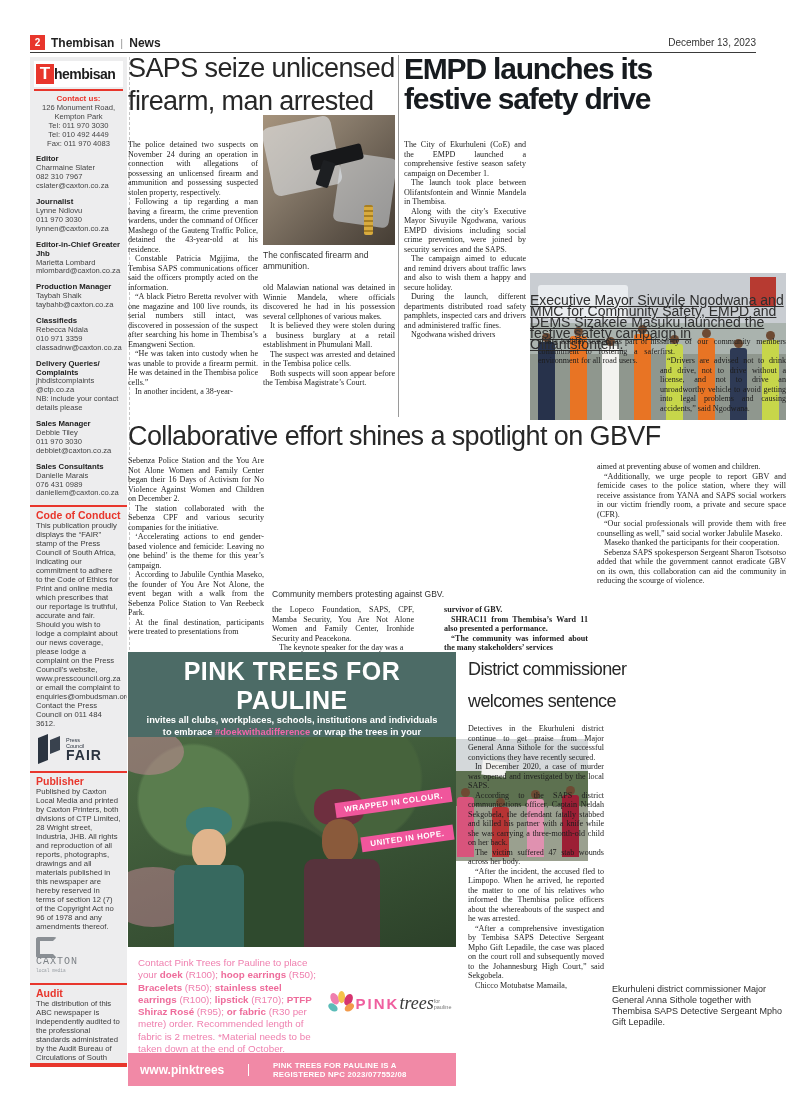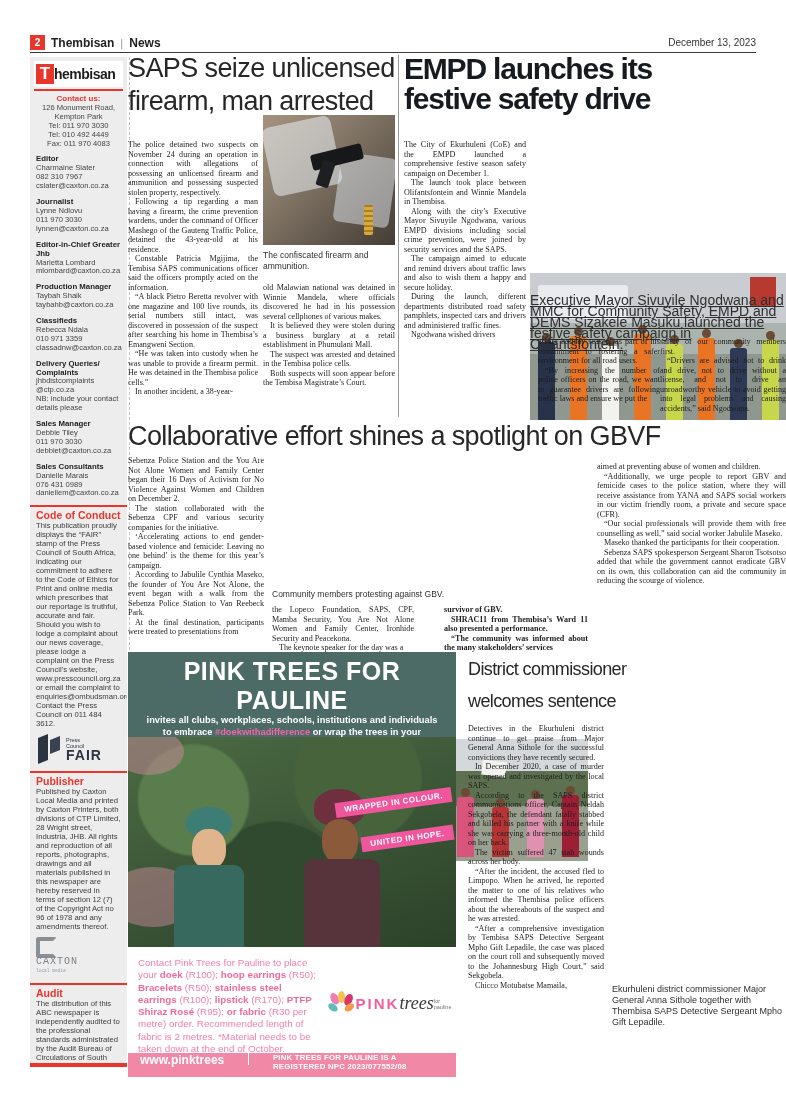--- a/index.html
+++ b/index.html
@@ -93,22 +93,22 @@
   .ad-tag{color:#f067a8;}
   .ad-photo{position:absolute;left:0;top:85px;right:0;height:210px;}
   .ad-white{position:absolute;left:0;top:295px;right:0;height:106px;background:#fff;display:flex;}
   .ad-contact{font-size:9.8px;line-height:12.3px;color:#ef7fae;padding:10px 4px 0 10px;width:228px;}
   .ad-contact b{color:#ee6c9b;}
   .ad-logo{flex:1;display:flex;flex-direction:row;align-items:center;padding-top:8px;}
   .ad-logo .pinkword{color:#ef5f9f;font-weight:bold;font-size:15px;letter-spacing:2px;line-height:14px;}
   .ad-logo .trees{font-family:"Liberation Serif",serif;font-style:italic;font-size:18px;color:#3a3a3a;
                   line-height:15px;margin-top:-2px;}
   .ad-logo .forp{font-size:5.5px;color:#777;}
-  .ad-bar{position:absolute;left:0;top:401px;right:0;height:24px;background:#f189a6;color:#fff;
-          display:flex;align-items:flex-start;gap:24px;padding:0 12px;box-sizing:border-box;}
+  .ad-bar{position:absolute;left:0;top:401px;right:0;height:33px;background:#f189a6;color:#fff;
+          display:flex;align-items:center;gap:24px;padding:0 12px;box-sizing:border-box;}
   .ad-bar .u{font-size:12px;font-weight:bold;}
   .ad-bar .s{width:1px;height:12px;background:#fff;}
   .ad-bar .r{font-size:7.8px;font-weight:bold;letter-spacing:.2px;}
 </style>
 </head>
 <body>
 
 <div class="page">
 
   <div class="abs topbar">
@@ -306,21 +306,20 @@
         </div>
       <div class="fig">
           <div class="head"></div>
           <div class="body" style="height:80px;background:#c7d64a;"></div>
         </div>
     </div>
   </div>
   <div class="abs caption" style="left:530px;top:295px;width:256px;font-size:14px;line-height:11px;text-decoration:underline;">Executive Mayor Sivuyile Ngodwana and MMC for Community Safety, EMPD and DEMS Sizakele Masuku launched the festive safety campaign in Olifantsfontein.</div>
   <div class="abs serif-col" style="left:531px;top:337px;width:122px;height:88px;padding-left:7px;">
       <p>a safe holiday season, as part of his commitment to fostering a safer environment for all road users.</p>
-      <p>“By increasing the number of police officers on the road, we want to guarantee drivers are following traffic laws and ensure we put the</p>
     </div>
   <div class="abs serif-col" style="left:660px;top:337px;width:126px;height:100px;">
       <p>safety of our community members first.</p>
       <p>“Drivers are advised not to drink and drive, not to drive without a license, and not to drive an unroadworthy vehicle to avoid getting into legal problems and causing accidents,” said Ngodwana.</p>
     </div>
 
   <div class="abs hl" style="left:128px;top:420px;width:658px;font-size:27px;line-height:32px;white-space:nowrap;">Collaborative effort shines a spotlight on GBVF</div>
   <div class="abs serif-col" style="left:128px;top:456px;width:136px;height:192px;">
       <p>Sebenza Police Station and the You Are Not Alone Women and Family Center began their 16 Days of Activism for No Violence Against Women and Children on December 2.</p>
       <p>The station collaborated with the Sebenza CPF and various security companies for the initiative.</p>

